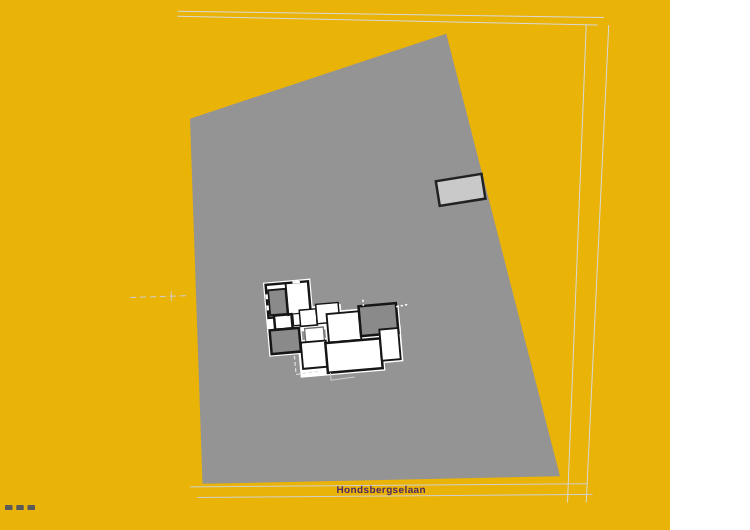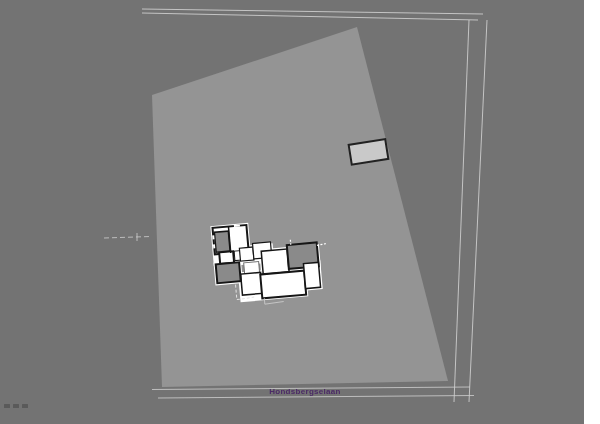--- a/index.html
+++ b/index.html
@@ -1,19 +1,19 @@
 <!DOCTYPE html>
 <html><head>
 <meta charset="utf-8">
 <style>
   html,body{margin:0;padding:0;background:#ffffff;}
   .canvas{
     position:relative;
-    width:584px;height:424px;
-    background:#737373;
+    width:536px;height:424px;
+    background:#eab308;
     overflow:hidden;
     font-family:"Liberation Sans", sans-serif;
   }
   svg{display:block;}
   .fill-white{fill:#ffffff;}
   .wall2{stroke:#161616;stroke-width:2;}
   .wall15{stroke:#161616;stroke-width:1.5;}
   .wall12{stroke:#161616;stroke-width:1.2;}
   .wall1{stroke:#161616;stroke-width:1;}
   .wall-light{stroke:#6f6f6f;stroke-width:1;}

